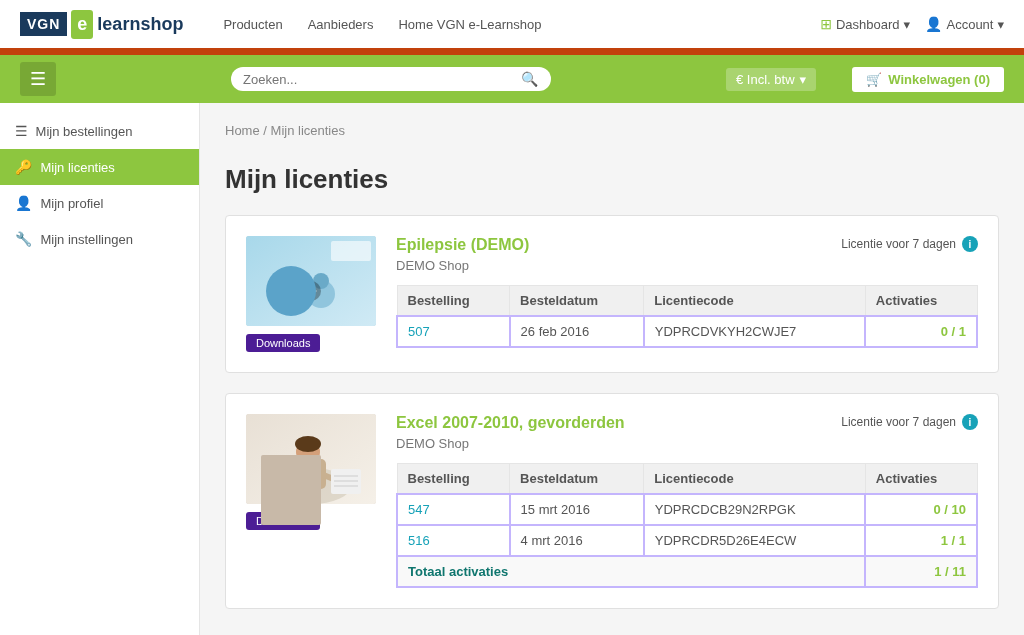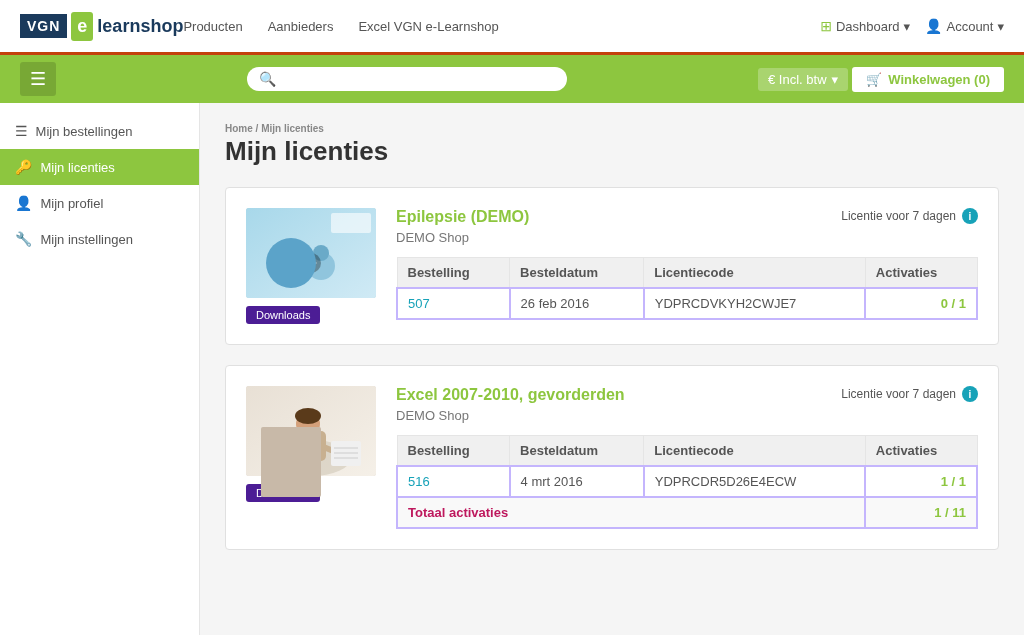--- a/index.html
+++ b/index.html
@@ -1,21 +1,21 @@
 <!DOCTYPE html>
 <html><head>
   <meta charset="utf-8">
   <style>
     * { box-sizing: border-box; margin: 0; padding: 0; }
     body { font-family: Arial, sans-serif; font-size: 13px; color: #333; background: #f5f5f5; }
 
     
     .top-header {
       background: #fff;
-      border-bottom: 3px solid #c2410c;
+      border-bottom: 7px solid #c2410c;
       padding: 0 20px;
       height: 55px;
       display: flex;
       align-items: center;
       justify-content: space-between;
     }
     .logo-area {
       display: flex;
       align-items: center;
       gap: 0;
@@ -41,20 +41,21 @@
       color: #1a3a5c;
       font-size: 18px;
       font-weight: bold;
       text-align: center;
     }
     .top-nav {
       display: flex;
       align-items: center;
       gap: 25px;
       flex: 1;
+      margin-left: 40px;
     }
     .top-nav a {
       color: #555;
       text-decoration: none;
       font-size: 13px;
     }
     .top-right {
       display: flex;
       align-items: center;
       gap: 15px;
@@ -101,21 +102,21 @@
       border: none;
       outline: none;
       font-size: 13px;
       width: 100%;
       background: transparent;
     }
     .search-icon { color: #aaa; font-size: 14px; cursor: pointer; }
     .green-bar-right {
       display: flex;
       align-items: center;
-      gap: 4px;
+      gap: 36px;
       color: #fff;
     }
     .price-toggle {
       display: flex;
       align-items: center;
       gap: 5px;
       background: rgba(255,255,255,0.25);
       padding: 4px 10px;
       border-radius: 3px;
       cursor: pointer;
@@ -166,24 +167,23 @@
     }
     .sidebar-item .si-icon { font-size: 14px; }
 
     
     .content {
       flex: 1;
       padding: 20px 25px;
       background: #f5f5f5;
     }
     .breadcrumb {
-      font-size: 10px;
+      font-size: 13px;
       color: #888;
-      margin-bottom: 2px;
-      font-weight: bold;
+      margin-bottom: 26px;
     }
     .breadcrumb a { color: #888; text-decoration: none; }
     .page-title {
       font-size: 26px;
       font-weight: bold;
       color: #333;
       margin-bottom: 20px;
     }
 
     
@@ -313,59 +313,60 @@
       color: #8dc63f;
       font-weight: bold;
     }
     .license-table td.order-link {
       color: #17a2b8;
       cursor: pointer;
     }
     .license-table tr.total-row td {
       background: #f9f9f9;
       font-weight: bold;
-      color: #be185d;
+      color: #0f766e;
     }
     .license-table tr.total-row td.total-val {
       color: #8dc63f;
       font-weight: bold;
       text-align: right;
     }
   </style>
 </head>
 <body>
 
 <div class="top-header">
   <div class="logo-area">
     <span class="logo-vgn">VGN</span>
     <span class="logo-e">e</span>
     <span class="logo-learnshop">learnshop</span>
   </div>
   <div class="top-nav">
     <a href="#" class="top-nav-link">Producten</a>
     <a href="#" class="top-nav-link">Aanbieders</a>
-    <a href="#" class="top-nav-link">Excel VGN e-Learnshop</a>
+    <a href="#" class="top-nav-link">Home VGN e-Learnshop</a>
   </div>
   <div class="top-right">
     <button class="btn-header">
       <span class="icon">⊞</span>
       <span>Dashboard</span>
       <span>▾</span>
     </button>
     <button class="btn-header">
       <span class="icon">👤</span>
       <span>Account</span>
       <span>▾</span>
     </button>
   </div>
 </div>
 
 <div class="green-bar">
   <button class="hamburger-btn">☰</button>
   <div class="search-bar">
+    <input type="text" placeholder="Zoeken..." style="">
     <span class="search-icon">🔍</span>
   </div>
   <div class="green-bar-right">
     <div class="price-toggle">
       <span>€ Incl. btw</span>
       <span>▾</span>
     </div>
     <button class="cart-btn">
       <span>🛒</span>
       <span>Winkelwagen (0)</span>
@@ -504,20 +505,26 @@
           <thead>
             <tr>
               <th>Bestelling</th>
               <th>Besteldatum</th>
               <th>Licentiecode</th>
               <th>Activaties</th>
             </tr>
           </thead>
           <tbody>
             <tr class="data-row">
+              <td class="order-link">547</td>
+              <td>15 mrt 2016</td>
+              <td>YDPRCDCB29N2RPGK</td>
+              <td class="activations">0 / 10</td>
+            </tr>
+            <tr class="data-row">
               <td class="order-link">516</td>
               <td>4 mrt 2016</td>
               <td>YDPRCDR5D26E4ECW</td>
               <td class="activations">1 / 1</td>
             </tr>
             <tr class="total-row">
               <td colspan="3">Totaal activaties</td>
               <td class="total-val">1 / 11</td>
             </tr>
           </tbody>

